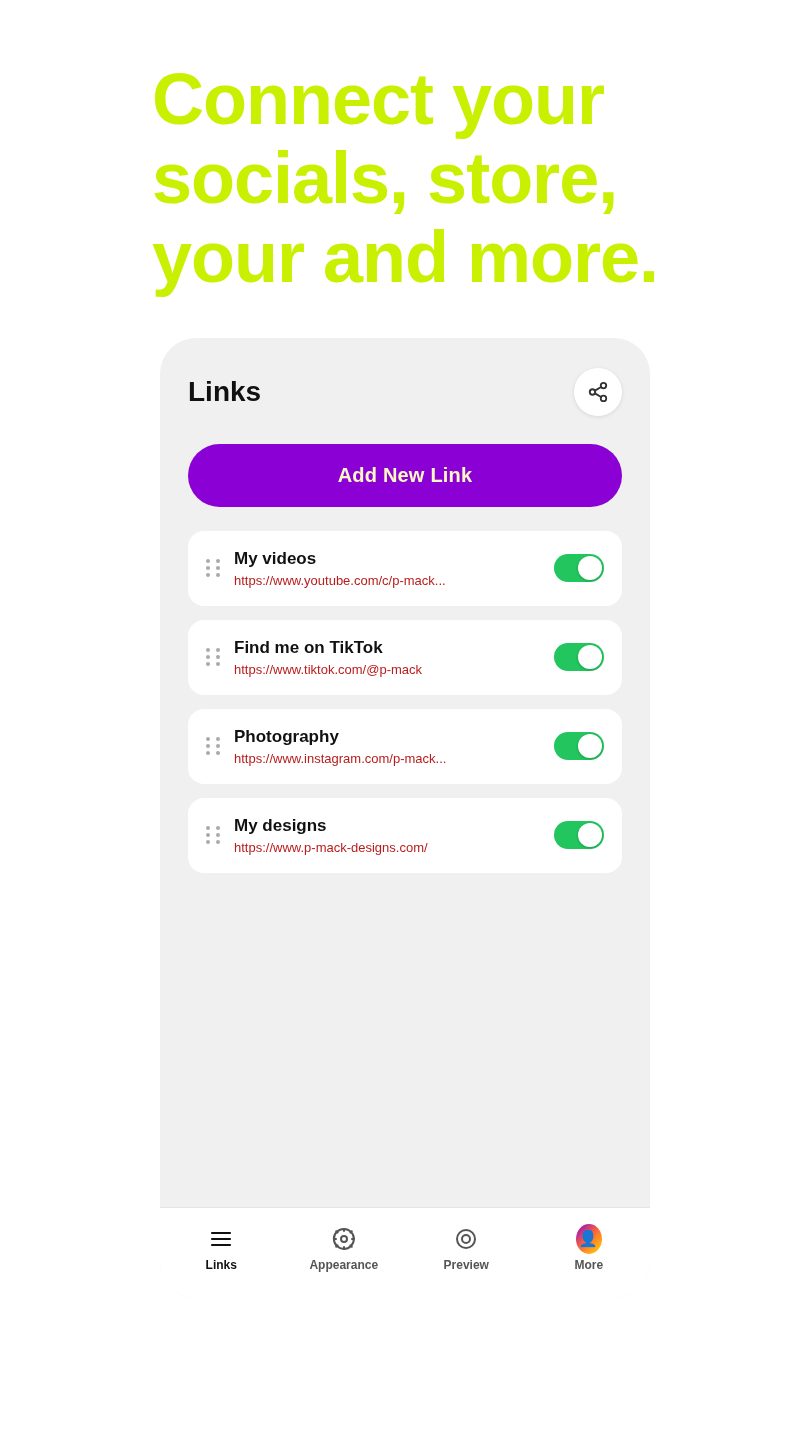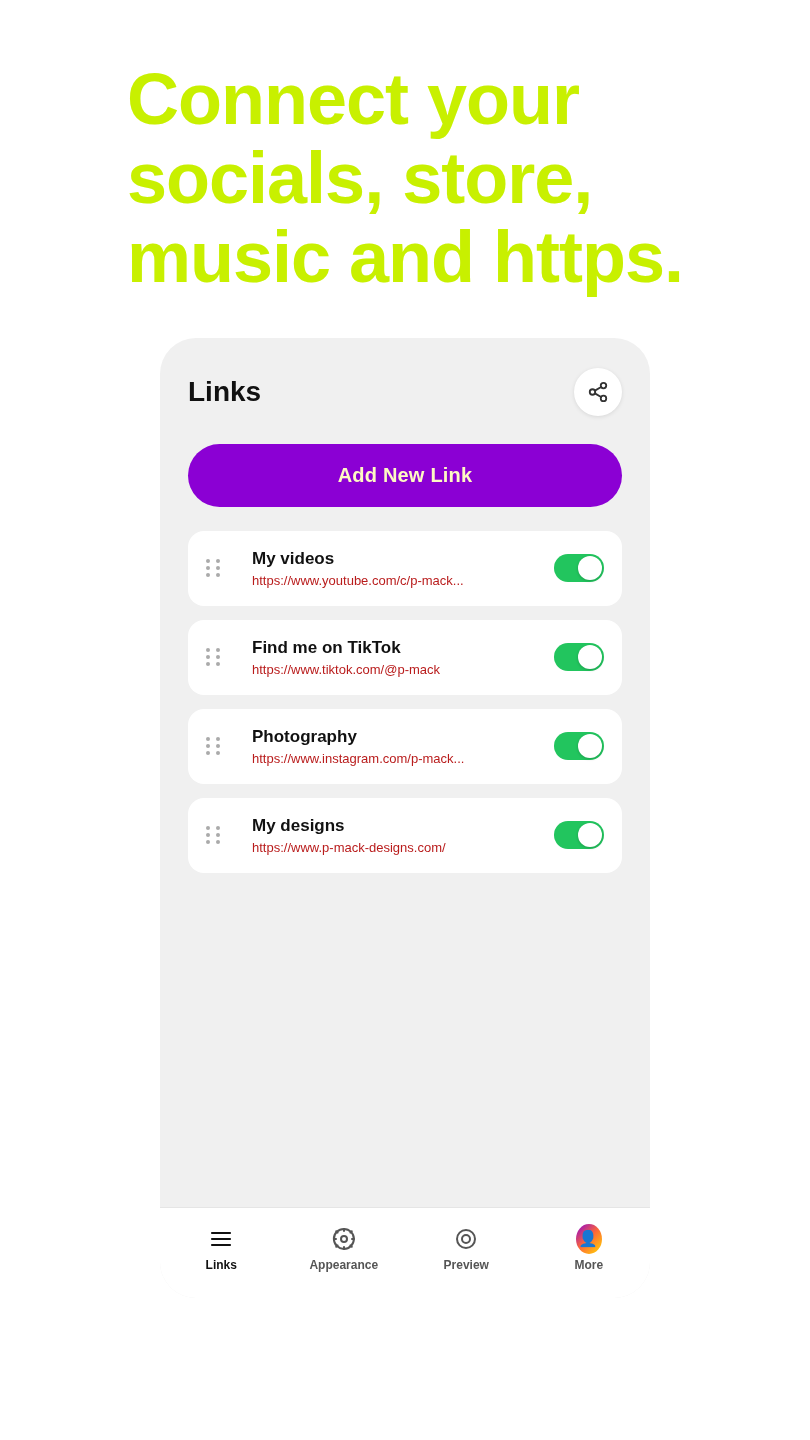--- a/index.html
+++ b/index.html
@@ -92,21 +92,21 @@
       gap: 14px;
       flex: 1;
     }
 
     .link-item {
       background: #fff;
       border-radius: 16px;
       padding: 18px 18px;
       display: flex;
       align-items: center;
-      gap: 30px;
+      gap: 12px;
     }
 
     .drag-handle {
       display: grid;
       grid-template-columns: 1fr 1fr;
       gap: 3px;
       width: 16px;
       flex-shrink: 0;
     }
 
@@ -231,21 +231,21 @@
       font-size: 16px;
     }
   </style>
 </head>
 <body>
 
 <div class="hero-text">
   <h1>
     <span>Connect your</span><br>
     <span>socials, store,</span><br>
-    <span>music and https.</span>
+    <span>your and more.</span>
   </h1>
 </div>
 
 <div class="phone-container">
   <div class="phone-header">
     <h2>Links</h2>
     <button class="share-btn">
       <svg viewBox="0 0 24 24" stroke-width="2" stroke-linecap="round" stroke-linejoin="round">
         <circle cx="18" cy="5" r="3"></circle>
         <circle cx="6" cy="12" r="3"></circle>

